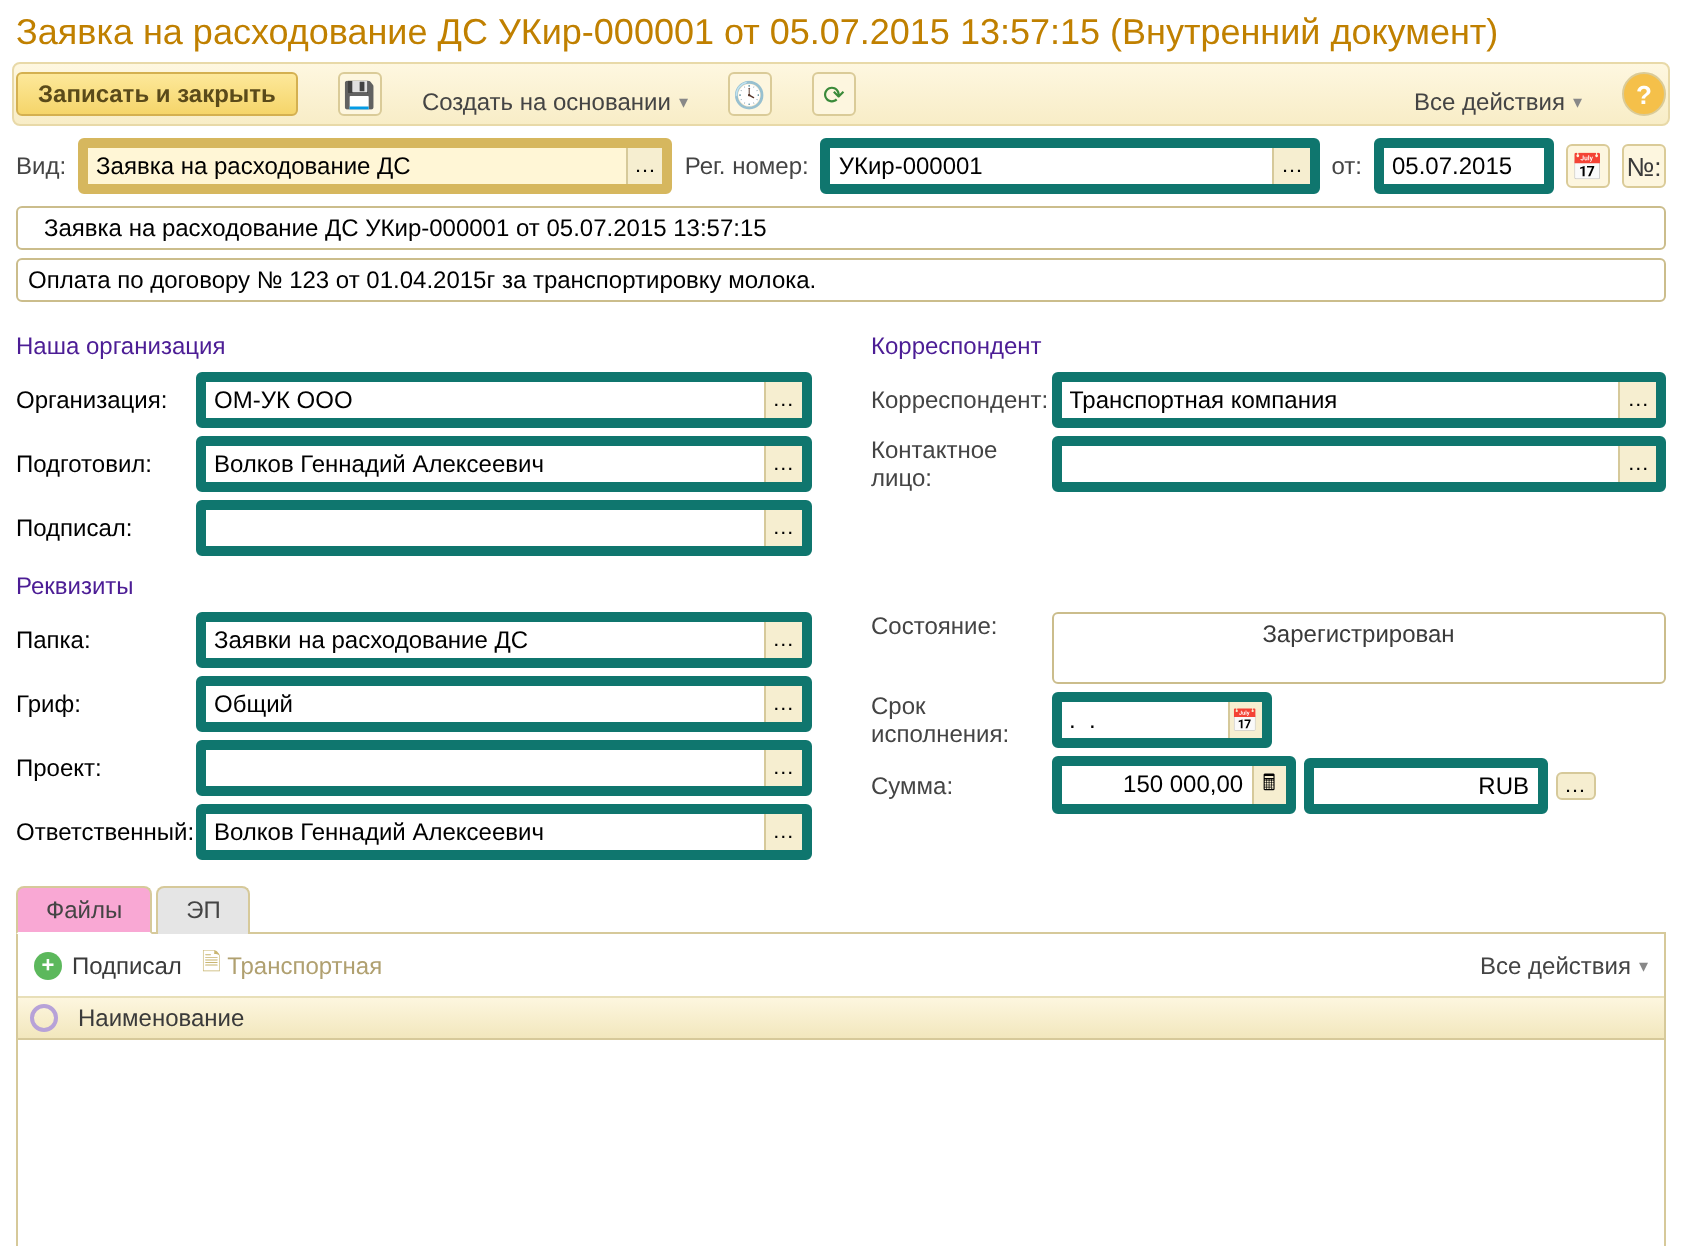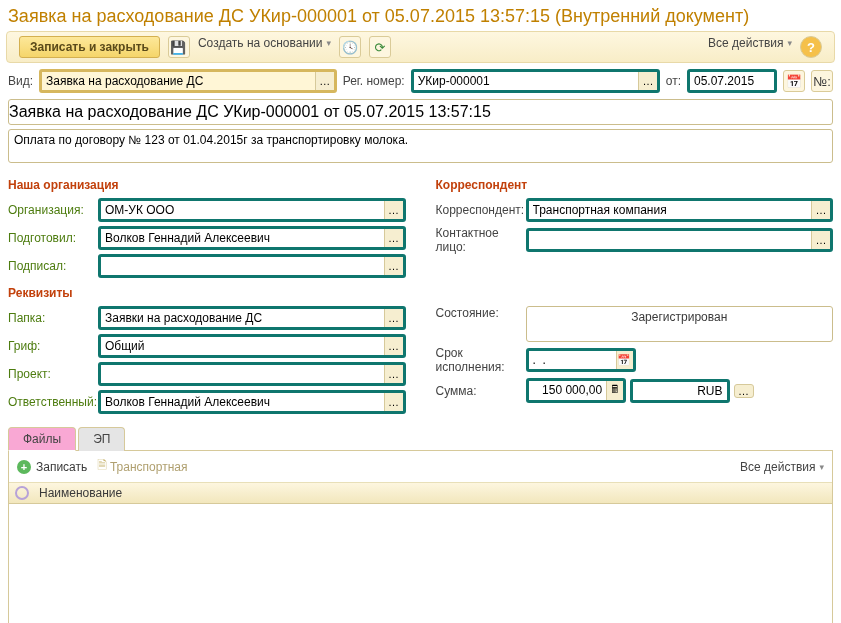--- a/index.html
+++ b/index.html
@@ -14,24 +14,24 @@
   color: #c08000;
   font-size: 18px;
   font-weight: normal;
   padding: 6px 8px 4px;
 }
 .toolbar {
   background: linear-gradient(#fef7e0, #f8edc7);
   border: 1px solid #e8d9a8;
   border-radius: 4px;
   margin: 0 6px 6px;
-  padding: 4px 12px;
-  display: flex;
-  align-items: flex-start;
-  gap: 8px;
+  padding: 4px 1px;
+  display: flex;
+  align-items: flex-end;
+  gap: 20px;
 }
 .btn-primary {
   background: linear-gradient(#fde89a, #f5d56a);
   border: 1px solid #d4b050;
   border-radius: 3px;
   padding: 3px 10px;
   font-size: 12px;
   font-weight: bold;
   color: #5a4a1a;
   cursor: pointer;
@@ -56,21 +56,21 @@
   gap: 2px;
 }
 .link-btn:after { content: "▾"; font-size: 9px; color: #888; margin-left: 2px; }
 .spacer { flex: 1; }
 .content { padding: 0 8px; }
 
 .row1 { display: flex; align-items: center; gap: 6px; margin-bottom: 6px; }
 .label { color: #444; white-space: nowrap; }
 .field-wrap {
   display: flex;
-  border: 3px solid #0f766e;
+  border: 5px solid #0f766e;
   border-radius: 3px;
   background: #fff;
   justify-content: space-between;
 }
 .field-wrap.highlight { background: #fff6d6; border-color: #d6b75e; }
 .field-wrap input {
   border: none;
   background: transparent;
   font-size: 12px;
   padding: 2px 4px;
@@ -86,49 +86,49 @@
   font-size: 11px;
   cursor: pointer;
   display: flex;
   align-items: center;
   justify-content: center;
 }
 .textbox-full {
   width: 100%;
   border: 1px solid #cbbd8c;
   border-radius: 3px;
-  padding: 3px 0;
-  font-size: 16px;
+  padding: 3px 13px;
+  font-size: 12px;
   margin-bottom: 4px;
 }
 .textarea-full {
   width: 100%;
   border: 1px solid #cbbd8c;
   border-radius: 3px;
   padding: 3px 5px;
   font-size: 12px;
   margin-bottom: 8px;
-  height: 34px;
+  height: 22px;
   resize: none;
   font-family: inherit;
 }
 .two-col { display: flex; gap: 30px; }
 .col { flex: 1; }
 .section-title {
-  color: #c2410c;
-  font-weight: bold;
+  color: #4c1d95;
+  font-weight: normal;
   margin: 4px 0 6px;
   font-size: 12px;
 }
 .form-row {
   display: flex;
   align-items: center;
   margin-bottom: 4px;
 }
-.form-row .flabel { width: 90px; color: #4d7c0f; }
+.form-row .flabel { width: 90px; color: #000000; }
 .form-row .flabel-w { width: 90px; color: #444; }
 .form-row .fcontrol { flex: 1; }
 
 .tabs-wrap { margin-top: 8px; }
 .tab-strip { display: flex; gap: 2px; border-bottom: 1px solid #d6c99a; }
 .tab {
   padding: 4px 14px;
   border: 1px solid #d6c99a;
   border-bottom: none;
   background: #e5e5e5;
@@ -178,21 +178,21 @@
 }
 .state-box {
   border: 1px solid #cbbd8c;
   border-radius: 3px;
   padding: 3px 5px;
   height: 36px;
   font-size: 12px;
   text-align: center;
 }
 .sum-row { display: flex; align-items: center; gap: 4px; }
-.sum-row .field-wrap { width: 100px; }
+.sum-row .field-wrap { width: 122px; }
 .sum-row .field-wrap input { text-align: right; }
 .currency-wrap { width: 60px; }
 .bottom-row {
   display: flex;
   align-items: center;
   gap: 6px;
   padding: 8px;
 }
 .bottom-row .field-wrap { flex: 1; }
 .doc-icon { color: #c9b672; }
@@ -366,21 +366,21 @@
 
   <div class="tabs-wrap">
     <div class="tab-strip">
       <div class="tab active">Файлы</div>
       <div class="tab">ЭП</div>
     </div>
     <div class="tab-body">
       <div class="tab-toolbar">
         <span style="display:inline-flex;align-items:center;gap:3px;cursor:pointer">
           <span class="plus-icon">+</span>
-          <span>Записать</span>
+          <span>Подписал</span>
         </span>
         <span style="display:inline-flex;align-items:center;gap:3px;color:#b0a070;cursor:pointer">
           <span class="doc-icon">🗎</span>
           <span>Транспортная</span>
         </span>
         <div class="spacer"></div>
         <span class="link-btn">
           <span>Все действия</span>
         </span>
       </div>

